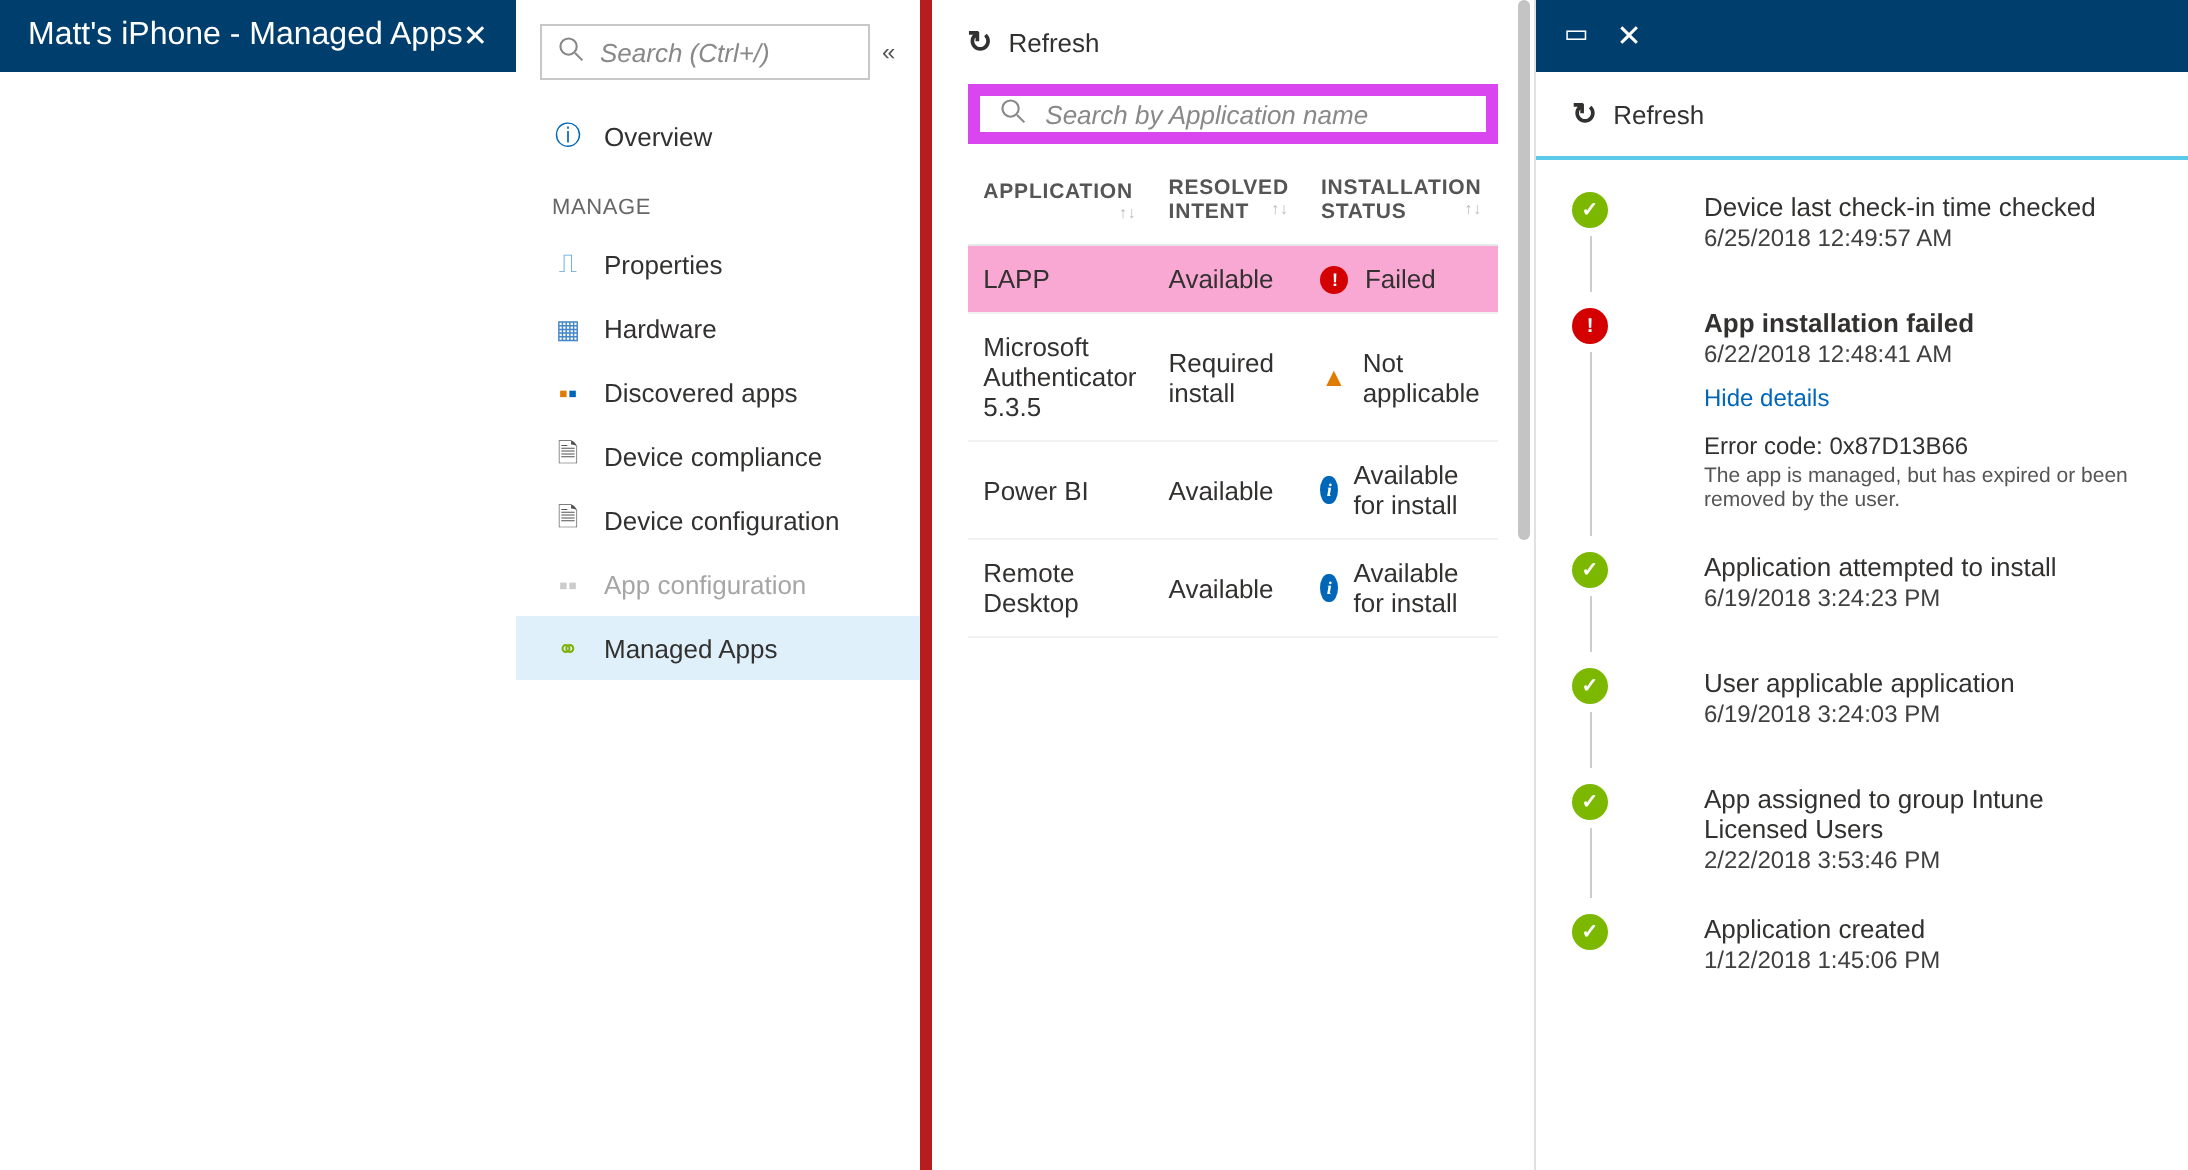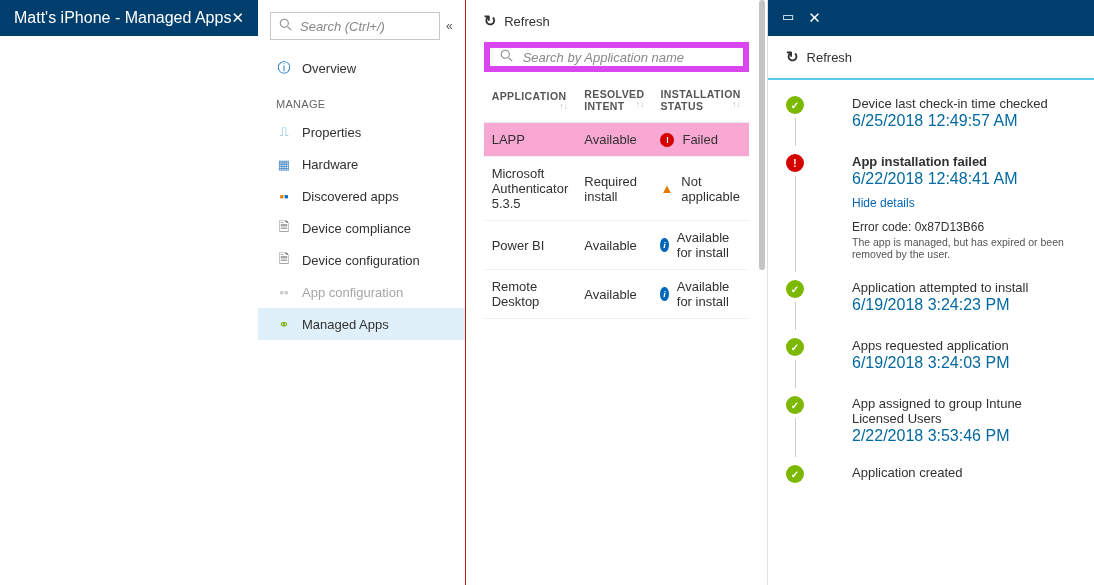--- a/index.html
+++ b/index.html
@@ -5,21 +5,21 @@
     * { box-sizing: border-box; margin: 0; padding: 0; }
     body { font-family: "Segoe UI", Arial, sans-serif; font-size: 13px; color: #323130; background: #fff; width: 1094px; height: 585px; overflow: hidden; }
     .container { display: flex; height: 100%; }
     .main-col { flex: 1; display: flex; flex-direction: row; border-right: 1px solid #e1e1e1; }
     .detail-col { width: 326px; display: flex; flex-direction: column; }
     .header { background: #003e6e; color: #fff; height: 36px; display: flex; align-items: center; padding: 0 14px; font-size: 16px; font-weight: 400; justify-content: space-between; }
     .header .title { flex: 1; }
     .header .icons { display: flex; gap: 14px; }
     .close-x { cursor: pointer; font-size: 15px; }
     .body-row { display: flex; flex: 1; overflow: hidden; }
-    .sidebar { width: 236px; border-right: 1px solid #b91c1c; padding: 12px 0 0 0; }
+    .sidebar { width: 236px; border-right: 6px solid #b91c1c; padding: 12px 0 0 0; }
     .search-wrap { padding: 0 12px 12px 12px; display: flex; align-items: center; gap: 6px; }
     .search-box { flex: 1; border: 1px solid #c8c8c8; height: 28px; display: flex; align-items: center; padding: 0 8px; gap: 8px; color: #888; font-style: italic; }
     .collapse-arrow { font-size: 12px; color: #555; cursor: pointer; }
     .side-item { display: flex; align-items: center; gap: 10px; padding: 8px 18px; cursor: pointer; color: #323130; }
     .side-item.selected { background: #dff0fb; }
     .side-item.muted { color: #a6a6a6; }
     .side-section { font-size: 11px; color: #666; padding: 14px 18px 6px 18px; letter-spacing: 0.3px; }
     .side-icon { width: 16px; height: 16px; display: inline-flex; align-items: center; justify-content: center; font-size: 13px; }
     .content { flex: 1; padding: 12px 18px 0 18px; position: relative; }
     .refresh-row { display: flex; align-items: center; gap: 8px; padding-bottom: 12px; }
@@ -40,21 +40,21 @@
     .timeline { margin-top: 4px; }
     .t-item { display: flex; gap: 12px; margin-bottom: 4px; }
     .t-left { display: flex; flex-direction: column; align-items: center; }
     .t-dot { width: 18px; height: 18px; border-radius: 50%; display: flex; align-items: center; justify-content: center; color: #fff; font-size: 10px; font-weight: bold; }
     .dot-ok { background: #7cb800; }
     .dot-err { background: #d40000; }
     .t-line { width: 1px; flex: 1; background: #ccc; margin: 4px 0; min-height: 28px; }
     .t-right { flex: 1; padding-bottom: 16px; margin-left: 36px; }
     .t-title { font-size: 13px; color: #323130; }
     .t-title.bold { font-weight: 600; }
-    .t-time { font-size: 16px; color: #0369a1; margin-top: 1px; }
+    .t-time { font-size: 12px; color: #404040; margin-top: 1px; }
     .t-link { color: #0067b8; font-size: 12px; margin-top: 8px; cursor: pointer; display: inline-block; }
     .t-err-code { font-size: 12px; margin-top: 10px; }
     .t-err-msg { font-size: 10.5px; color: #555; margin-top: 2px; }
     .window-icon { font-size: 13px; cursor: pointer; }
   </style>
 </head>
 <body>
 
 <div class="container">
   <div class="main-col">
@@ -232,38 +232,39 @@
             <div class="t-title">Application attempted to install</div>
             <div class="t-time">6/19/2018 3:24:23 PM</div>
           </div>
         </div>
         <div class="t-item">
           <div class="t-left">
               <div class="t-dot dot-ok">✓</div>
               <div class="t-line"></div>
             </div>
           <div class="t-right">
-            <div class="t-title">Apps requested application</div>
+            <div class="t-title">User applicable application</div>
             <div class="t-time">6/19/2018 3:24:03 PM</div>
           </div>
         </div>
         <div class="t-item">
           <div class="t-left">
               <div class="t-dot dot-ok">✓</div>
               <div class="t-line"></div>
             </div>
           <div class="t-right">
             <div class="t-title">App assigned to group Intune Licensed Users</div>
             <div class="t-time">2/22/2018 3:53:46 PM</div>
           </div>
         </div>
         <div class="t-item">
           <div class="t-left">
               <div class="t-dot dot-ok">✓</div>
             </div>
           <div class="t-right">
             <div class="t-title">Application created</div>
+            <div class="t-time">1/12/2018 1:45:06 PM</div>
           </div>
         </div>
       </div>
     </div>
   </div>
 </div>
 
 </body></html>

